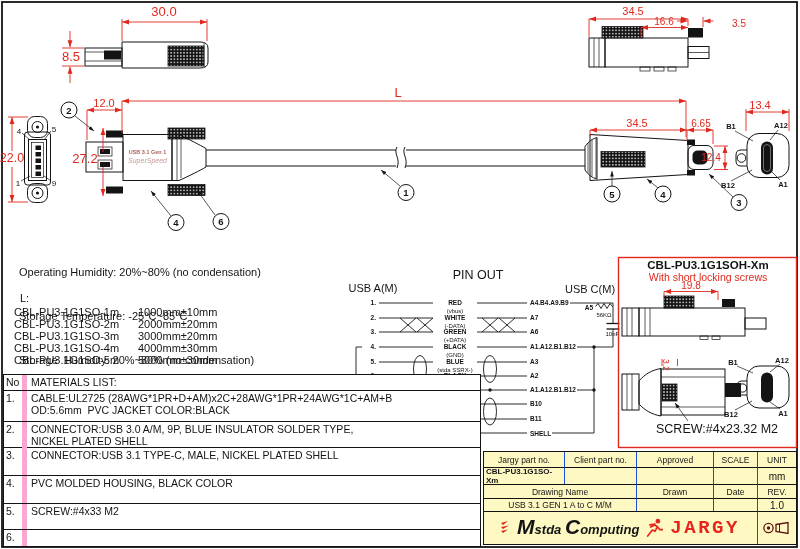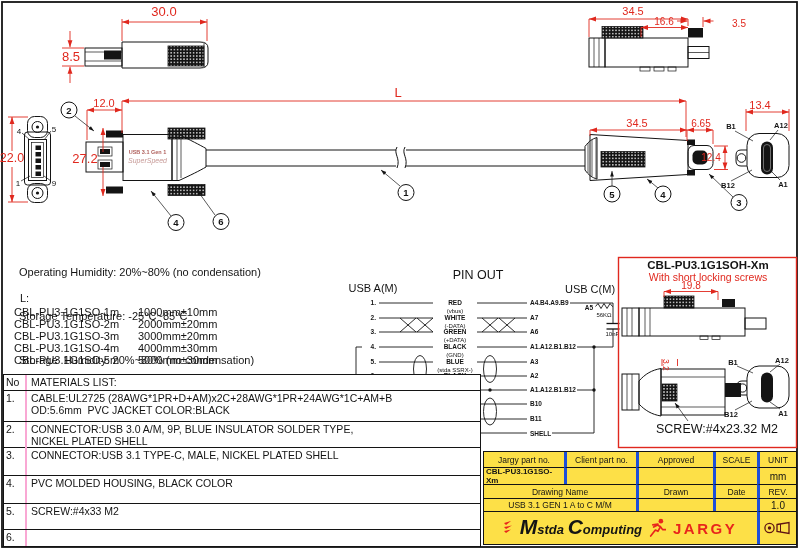--- a/index.html
+++ b/index.html
@@ -27,39 +27,39 @@
 
   .notes{position:absolute;left:19px;top:236px;font-size:11px;line-height:14.6px;white-space:pre-wrap}
   .ltable{position:absolute;left:14px;top:293px;font-size:11px;line-height:11.9px}
   .ltable .hd{margin-left:6px;margin-bottom:2px}
   .lrow .p{display:inline-block;width:124px}
 
   .mat{position:absolute;left:3px;top:374px;width:478px;border:1px solid #141414;
        font-size:10.5px;box-sizing:border-box;background:#fff}
   .matrow{display:grid;grid-template-columns:23px 1fr;box-sizing:border-box}
   .matrow + .matrow{border-top:1px solid #141414}
-  .matrow .no{border-right:2px solid #f9a8d4;padding:1px 2px;box-sizing:border-box}
+  .matrow .no{border-right:5px solid #f9a8d4;padding:1px 2px;box-sizing:border-box}
   .matrow .desc{padding:1px 4px;white-space:pre-wrap;box-sizing:border-box}
   .h0{height:15px}.h1{height:31px}.h2{height:26px}.h3{height:28px}.h4{height:28px}.h5{height:26px}.h6{height:17px}
 
   .tblock{position:absolute;left:483px;top:451px;width:314px;height:94px;border:1px solid #141414;
           box-sizing:border-box;display:grid;grid-template-columns:80px 72px 77px 44px 39px;
-          grid-template-rows:15px 17px 14px 13px 33px;background:#fde047}
-  .tc{border-left:3px solid #1d4ed8;border-top:1px solid #141414;display:flex;align-items:center;
+          grid-template-rows:15px 17px 14px 13px 33px;background:#fef9c3}
+  .tc{border-left:1px solid #1d4ed8;border-top:1px solid #141414;display:flex;align-items:center;
       justify-content:center;font-size:8.5px;box-sizing:border-box;overflow:hidden}
   .tc.nl{border-left:none}.tc.nt{border-top:none}
   .tc.sp2{grid-column:span 2}.tc.sp4{grid-column:span 4}
   .tc.bold{font-weight:normal}
   .tc.pno{font-size:8px;font-weight:bold;justify-content:flex-start;padding-left:2px}
   .tc.val{font-size:10px}
   .brandrow{gap:7px}
   .mc{font-style:italic;font-weight:bold;font-size:13px;display:flex;align-items:baseline}
   .mc .cap{font-size:21px;line-height:14px}
-  .jargy{color:#e8251c;font-weight:bold;font-size:15px;letter-spacing:2.5px;
-         font-family:Liberation Sans, sans-serif}
+  .jargy{color:#e8251c;font-weight:bold;font-size:19px;letter-spacing:2.5px;
+         font-family:Liberation Mono, monospace}
 </style>
 </head>
 <body>
 
 <div class="sheet">
 
 <svg class="art" width="800" height="549" viewBox="0 0 800 549">
   <defs>
     <marker id="ra" markerWidth="10" markerHeight="8" refX="8.3" refY="3" orient="auto-start-reverse">
       <path d="M0.5,0.3 L8.3,3 L0.5,5.7 z" fill="#e0281e"></path>

